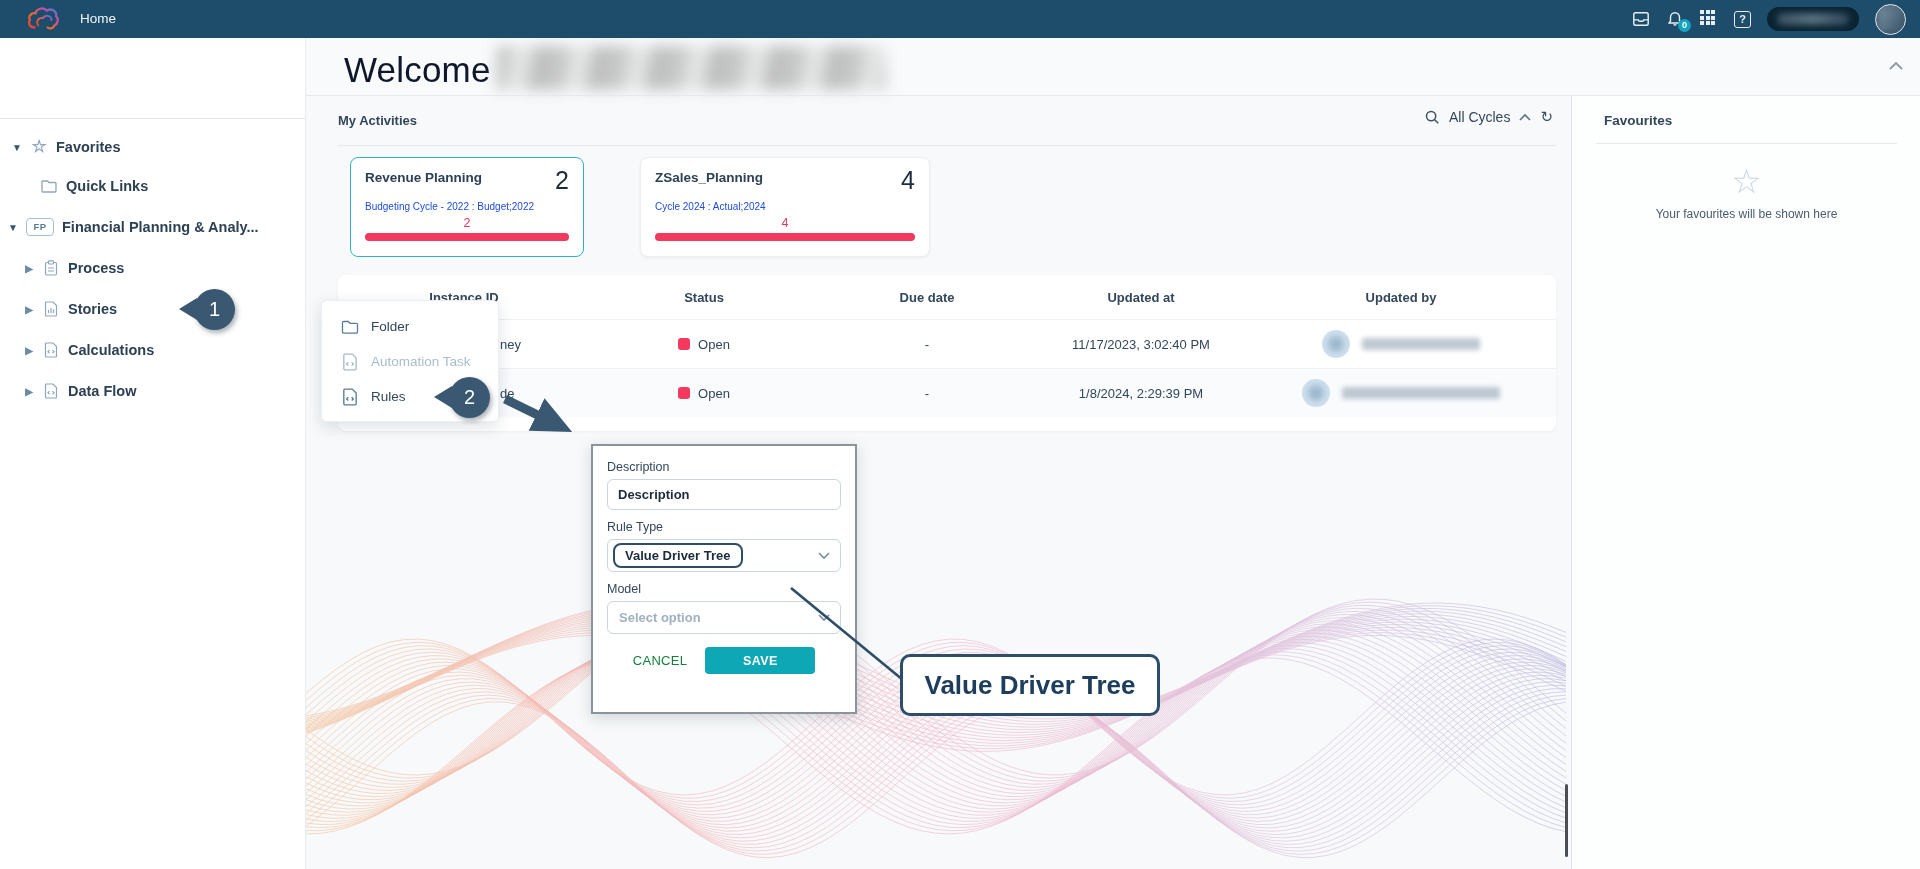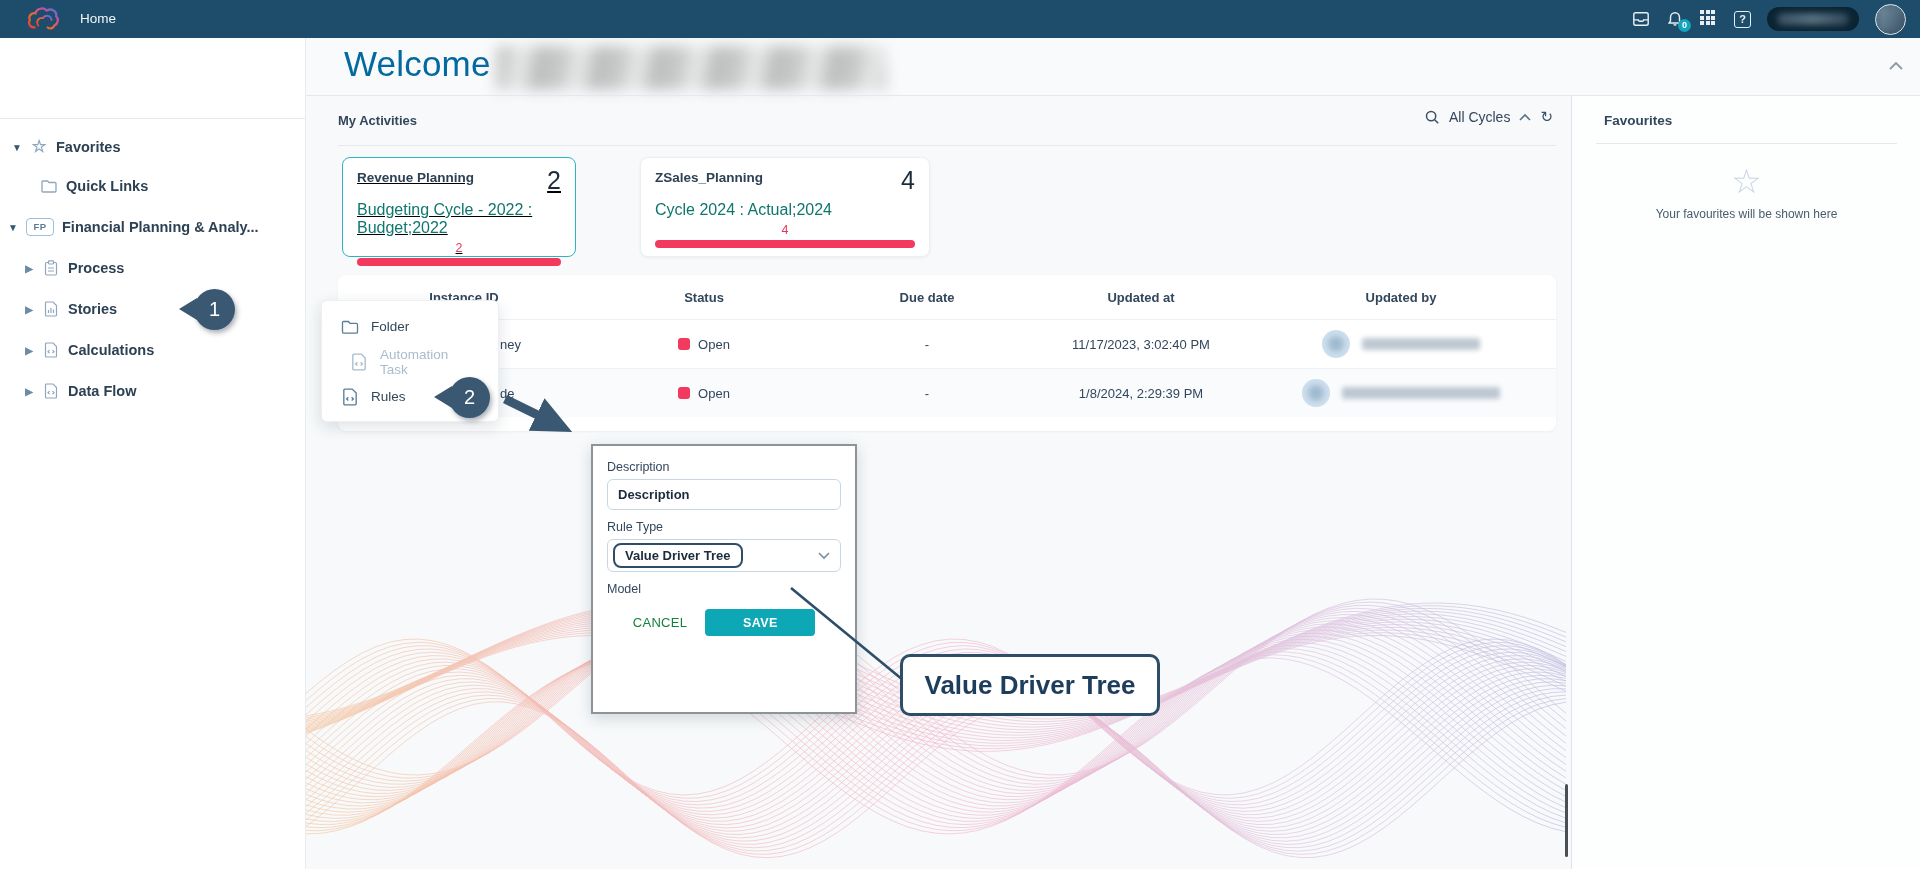--- a/index.html
+++ b/index.html
@@ -35,21 +35,21 @@
   .tree-row { position:absolute; height:26px; display:flex; align-items:center; gap:8px; color:#2d4154; font-size:14.5px; font-weight:700; cursor:pointer; white-space:nowrap; }
   .caret { width:10px; font-size:10px; color:#33566f; text-align:center; }
   .caret.right { color:#6b8aa5; }
   .tree-ic { width:18px; height:18px; color:#8fa6bd; display:flex; align-items:center; justify-content:center; }
   .tree-ic svg { width:16px; height:16px; }
   .fp-badge { width:28px; height:18px; border:1px solid #9fc0d8; border-radius:4px; color:#5a7d96; font-size:9.5px; font-weight:700; line-height:16px; text-align:center; letter-spacing:.5px; background:#fff; }
   .star-glyph { font-size:17px; color:#8fa6bd; line-height:16px; }
 
   
   .welcome-band { position:absolute; left:306px; top:38px; width:1614px; height:57px; background:#f9fafb; z-index:3; }
-  .welcome-title { position:absolute; left:38px; top:6px; font-size:35px; font-weight:400; color:#0369a1; letter-spacing:.2px; }
+  .welcome-title { position:absolute; left:38px; top:12px; font-size:35px; font-weight:400; color:#0f172a; letter-spacing:.2px; }
   .welcome-redact { position:absolute; left:190px; top:8px; width:390px; height:44px; border-radius:4px;
     background:repeating-linear-gradient(100deg,#8d8d8d 0 16px,#c7c7c7 16px 38px,#7c7c7c 38px 58px); filter:blur(7px); opacity:.45; }
   .band-collapse { position:absolute; right:16px; top:22px; width:16px; height:12px; color:#8a9aa8; cursor:pointer; }
   .band-divider { position:absolute; left:306px; top:95px; width:1614px; height:1px; background:#e4e9ee; z-index:3; }
 
   
   .main-col { position:absolute; left:306px; top:95px; width:1265px; height:774px; }
   .act-header { position:absolute; left:32px; top:18px; font-size:13px; font-weight:700; color:#33475c;text-align:center; }
   .act-controls { position:absolute; right:18px; top:14px; display:flex; align-items:center; gap:9px; color:#3c5166; }
   .act-controls .sicon { width:16px; height:16px; color:#3c5166; }
@@ -57,21 +57,21 @@
   .chev-up { width:12px; height:8px; color:#5a7186; }
   .refresh-glyph { font-size:15px; color:#3c5166; line-height:14px; }
   .act-divider { position:absolute; left:32px; top:50px; width:1218px; height:1px; background:#e4e9ee; }
 
   .card { position:absolute; top:62px; height:100px; background:#fff; border-radius:8px; padding:12px 14px 10px; }
   .card.selected { border:1.5px solid #2fb3c4; }
   .card.normal { border:1px solid #eceff2; box-shadow:0 1px 3px rgba(40,60,80,.06); }
   .card-top { display:flex; justify-content:space-between; align-items:flex-start; }
   .card-title { font-size:13.5px; font-weight:700; color:#2d4154; }
   .card-count { font-size:25px; font-weight:400; color:#1d2b3a; margin-top:-4px; }
-  .card-sub { font-size:16px; color:#0f766e; margin-top:6px; }
+  .card-sub { font-size:10px; color:#1d4ed8; margin-top:6px; }
   .card-mini { text-align:center; font-size:12.5px; color:#e8365c; margin-top:4px; }
   .card-bar { height:8px; border-radius:4px; background:#f23a5e; margin-top:3px; }
 
   .table-card { position:absolute; left:32px; top:180px; width:1218px; height:156px; background:#fff; border-radius:8px; box-shadow:0 1px 3px rgba(40,60,80,.05); }
   .t-grid { display:grid; grid-template-columns:252px 228px 218px 210px 1fr; align-items:center; }
   .t-head { height:44px; }
   .t-head div { text-align:center; font-size:13px; font-weight:700; color:#33475c; }
   .t-sep { height:1px; background:#eef2f6; margin:0; }
   .t-row { height:48px; font-size:13px; color:#33475c; }
   .t-row.alt { background:#f9fbfd; }
@@ -80,21 +80,21 @@
   .status-cell { display:flex; align-items:center; justify-content:center; gap:8px; }
   .status-sq { width:12px; height:12px; border-radius:3px; background:#f23a5e; }
   .by-cell { display:flex; align-items:center; justify-content:center; gap:12px; }
   .by-avatar { width:28px; height:28px; border-radius:50%; background:#cfe0ef; position:relative; overflow:hidden; }
   .by-avatar::after { content:""; position:absolute; inset:6px; background:#9db8cd; border-radius:50%; filter:blur(3px); }
   .by-name { height:12px; border-radius:2px; background:#b3bfca; filter:blur(2.5px); opacity:.85; }
 
   
   .ctx-menu { position:absolute; left:15px; top:205px; width:178px; height:122px; background:#fff; border-radius:6px; border:1px solid #edf0f3; box-shadow:0 5px 16px rgba(30,50,70,.14); z-index:20; padding:8px 0; }
   .ctx-item { height:35px; display:flex; align-items:center; gap:12px; padding:0 19px; font-size:13.5px; color:#33475c; cursor:pointer; }
-  .ctx-item.disabled { color:#a9bccd; cursor:default;margin-left:9px; }
+  .ctx-item.disabled { color:#a9bccd; cursor:default; }
   .ctx-ic { width:18px; height:18px; }
   .ctx-ic svg { width:18px; height:18px; }
 
   
   .callout { position:absolute; width:41px; height:41px; border-radius:50%; background:#3b5872; color:#fff; font-size:20px; font-weight:400; display:flex; align-items:center; justify-content:center; box-shadow:2px 3px 5px rgba(20,35,50,.35); z-index:45; }
   .callout .tail { position:absolute; left:-15px; top:9px; width:0; height:0; border-top:11px solid transparent; border-bottom:11px solid transparent; border-right:18px solid #3b5872; }
   #callout-1 { left:194px; top:289px; }
   #callout-2 { left:449px; top:377px; }
 
   
@@ -335,21 +335,21 @@
           <path d="M12 12l4 4"></path>
         </svg>
       <span class="cycles-label">All Cycles</span>
       <svg class="chev-up" viewBox="0 0 12 8" fill="none" stroke="currentColor" stroke-width="1.6">
           <path d="M1 7l5-5 5 5"></path>
         </svg>
       <span class="refresh-glyph">↻</span>
     </div>
     <div class="act-divider"></div>
 
-    <div class="card selected" style="left:36px; width:234px;text-decoration:underline;">
+    <div class="card selected" style="left:44px; width:234px;">
       <div class="card-top">
         <span class="card-title">Revenue Planning</span>
         <span class="card-count">2</span>
       </div>
       <div class="card-sub">Budgeting Cycle - 2022 :  Budget;2022</div>
       <div class="card-mini">2</div>
       <div class="card-bar"></div>
     </div>
     <div class="card normal" style="left:334px; width:290px;">
       <div class="card-top">
@@ -444,20 +444,26 @@
     <div class="d-gap"></div>
     <div class="d-label">Rule Type</div>
     <div class="d-select">
       <span class="vdt-box">Value Driver Tree</span>
       <svg class="chev" viewBox="0 0 12 8" fill="none" stroke="currentColor" stroke-width="1.6">
           <path d="M1 1l5 5 5-5"></path>
         </svg>
     </div>
     <div class="d-gap"></div>
     <div class="d-label">Model</div>
+    <div class="d-select">
+      <span class="placeholder-text">Select option</span>
+      <svg class="chev" viewBox="0 0 12 8" fill="none" stroke="currentColor" stroke-width="1.6">
+          <path d="M1 1l5 5 5-5"></path>
+        </svg>
+    </div>
     <div class="d-footer">
       <button class="cancel-btn">CANCEL</button>
       <button class="save-btn">SAVE</button>
     </div>
   </div>
 
   <div class="callout" id="callout-1">
     <div class="tail"></div>
     <span>1</span>
   </div>

